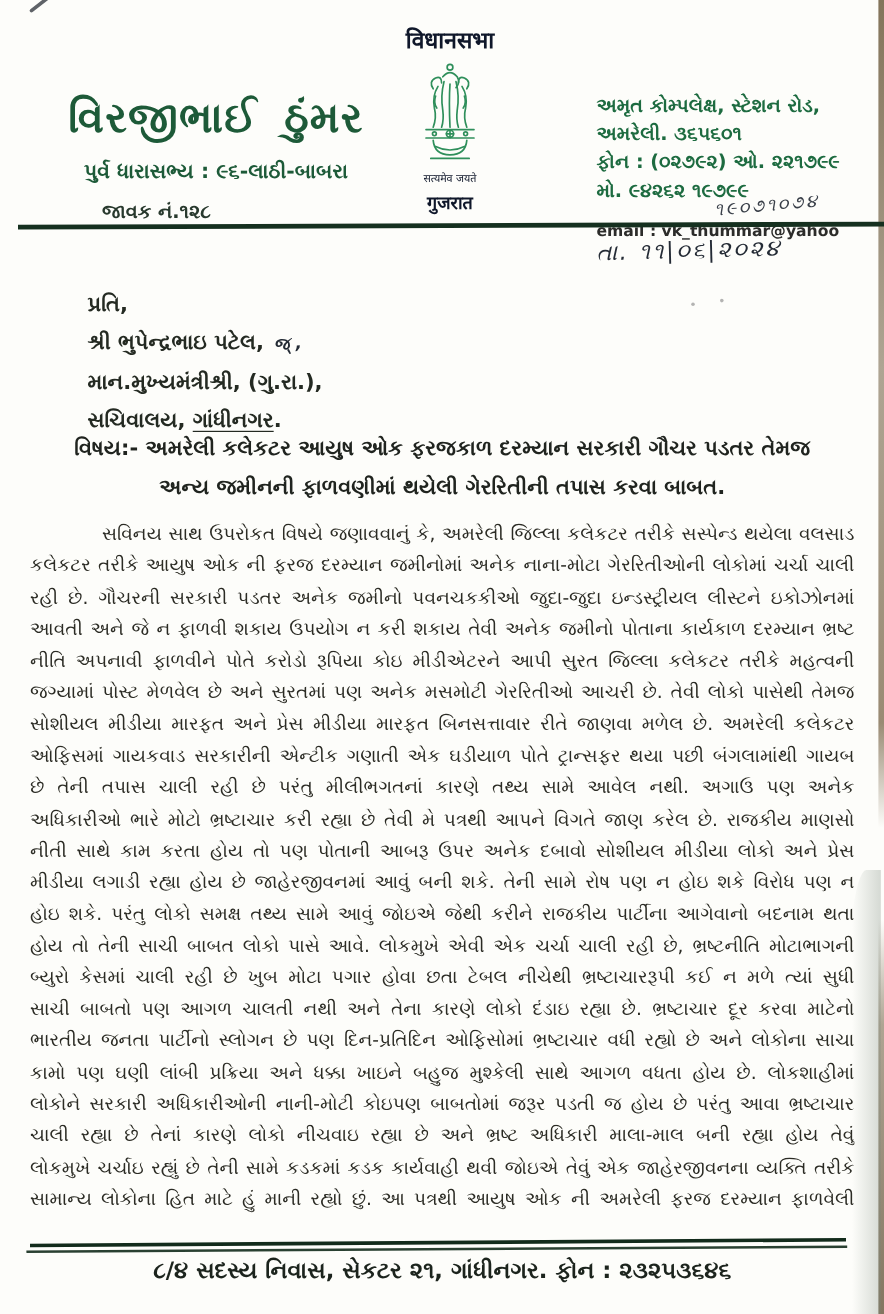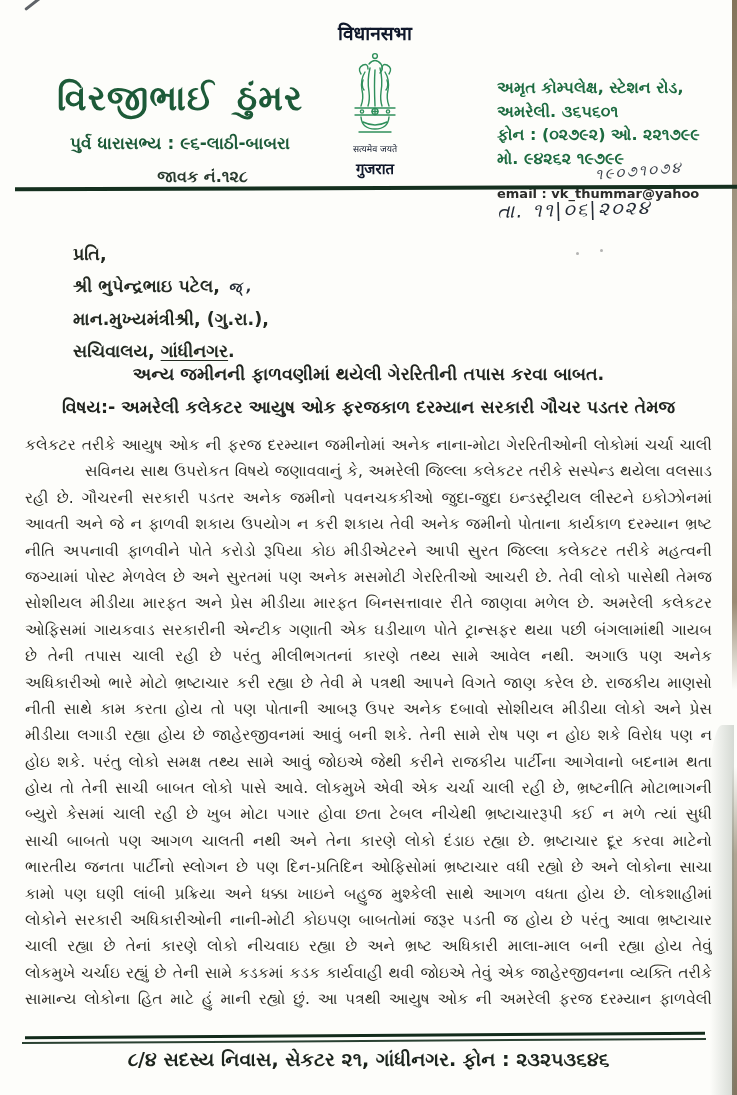--- a/index.html
+++ b/index.html
@@ -31,21 +31,21 @@
     position:absolute;right:3px;bottom:0;width:30px;height:370px;
     background:linear-gradient(to left,rgba(120,135,122,.30),rgba(120,135,122,0) 80%);
     border-top-left-radius:60% 40%;
   }
   .spec-dot{position:absolute;width:3px;height:3px;border-radius:50%;background:#777;opacity:.55;}
 
   
   .lh-left{position:absolute;left:40px;top:82px;width:280px;text-align:center;}
   .lh-name{font-size:35px;font-weight:700;color:#1d5a38;letter-spacing:1px;line-height:1.1;font-family:Liberation Mono, monospace;}
   .lh-desig{margin-top:12px;font-size:17px;font-weight:700;color:#1d5a38;}
-  .lh-outward{margin-top:14px;font-size:16px;font-weight:600;color:#28392d;text-align:center;padding-left:45px;}
+  .lh-outward{margin-top:14px;font-size:16px;font-weight:600;color:#28392d;text-align:left;padding-left:45px;}
 
   .lh-center{position:absolute;left:310px;top:20px;width:130px;text-align:center;color:#0f172a;}
   .lh-assembly{font-size:19px;font-weight:600;}
   .lh-emblem{margin:4px auto 0 auto;display:block;}
   .lh-motto{font-size:9px;margin-top:0px;}
   .lh-state{font-size:15px;font-weight:600;margin-top:3px;}
 
   .lh-right{position:absolute;left:497px;top:76px;width:240px;}
   .lh-right .gline{font-size:16px;font-weight:700;color:#1d6b40;line-height:23.5px;}
   .lh-email{font-size:13px;font-weight:600;color:#2c2c2a;margin-top:16px;white-space:nowrap;}
@@ -155,27 +155,27 @@
     <div>
       <span>શ્રી ભુપેન્દ્રભાઇ પટેલ,</span><span class="hand inline-hand">જ્ ,</span>
     </div>
     <div>માન.મુખ્યમંત્રીશ્રી, (ગુ.રા.),</div>
     <div>
       <span>સચિવાલય, </span><span class="u">ગાંધીનગર</span><span>.</span>
     </div>
   </div>
 
   <div class="subject">
+    <div>વિષય:- અમરેલી કલેકટર આયુષ ઓક ફરજકાળ દરમ્યાન સરકારી ગૌચર પડતર તેમજ</div>
     <div>અન્ય જમીનની ફાળવણીમાં થયેલી ગેરરિતીની તપાસ કરવા બાબત.</div>
-    <div>વિષય:- અમરેલી કલેકટર આયુષ ઓક ફરજકાળ દરમ્યાન સરકારી ગૌચર પડતર તેમજ</div>
   </div>
 
   <div class="body-text">
+    <div class="bline indent">સવિનય સાથ ઉપરોકત વિષયે જણાવવાનું કે, અમરેલી જિલ્લા કલેકટર તરીકે સસ્પેન્ડ થયેલા વલસાડ</div>
     <div class="bline">કલેકટર તરીકે આયુષ ઓક ની ફરજ દરમ્યાન જમીનોમાં અનેક નાના-મોટા ગેરરિતીઓની લોકોમાં ચર્ચા ચાલી</div>
-    <div class="bline indent">સવિનય સાથ ઉપરોકત વિષયે જણાવવાનું કે, અમરેલી જિલ્લા કલેકટર તરીકે સસ્પેન્ડ થયેલા વલસાડ</div>
     <div class="bline">રહી છે. ગૌચરની સરકારી પડતર અનેક જમીનો પવનચકકીઓ જુદા-જુદા ઇન્ડસ્ટ્રીયલ લીસ્ટને ઇકોઝોનમાં</div>
     <div class="bline">આવતી અને જે ન ફાળવી શકાય ઉપયોગ ન કરી શકાય તેવી અનેક જમીનો પોતાના કાર્યકાળ દરમ્યાન ભ્રષ્ટ</div>
     <div class="bline">નીતિ અપનાવી ફાળવીને પોતે કરોડો રૂપિયા કોઇ મીડીએટરને આપી સુરત જિલ્લા કલેકટર તરીકે મહત્વની</div>
     <div class="bline">જગ્યામાં પોસ્ટ મેળવેલ છે અને સુરતમાં પણ અનેક મસમોટી ગેરરિતીઓ આચરી છે. તેવી લોકો પાસેથી તેમજ</div>
     <div class="bline">સોશીયલ મીડીયા મારફત અને પ્રેસ મીડીયા મારફત બિનસત્તાવાર રીતે જાણવા મળેલ છે. અમરેલી કલેકટર</div>
     <div class="bline">ઓફિસમાં ગાયકવાડ સરકારીની એન્ટીક ગણાતી એક ઘડીયાળ પોતે ટ્રાન્સફર થયા પછી બંગલામાંથી ગાયબ</div>
     <div class="bline">છે તેની તપાસ ચાલી રહી છે પરંતુ મીલીભગતનાં કારણે તથ્ય સામે આવેલ નથી. અગાઉ પણ અનેક</div>
     <div class="bline">અધિકારીઓ ભારે મોટો ભ્રષ્ટાચાર કરી રહ્યા છે તેવી મે પત્રથી આપને વિગતે જાણ કરેલ છે. રાજકીય માણસો</div>
     <div class="bline">નીતી સાથે કામ કરતા હોય તો પણ પોતાની આબરૂ ઉપર અનેક દબાવો સોશીયલ મીડીયા લોકો અને પ્રેસ</div>
     <div class="bline">મીડીયા લગાડી રહ્યા હોય છે જાહેરજીવનમાં આવું બની શકે. તેની સામે રોષ પણ ન હોઇ શકે વિરોધ પણ ન</div>

